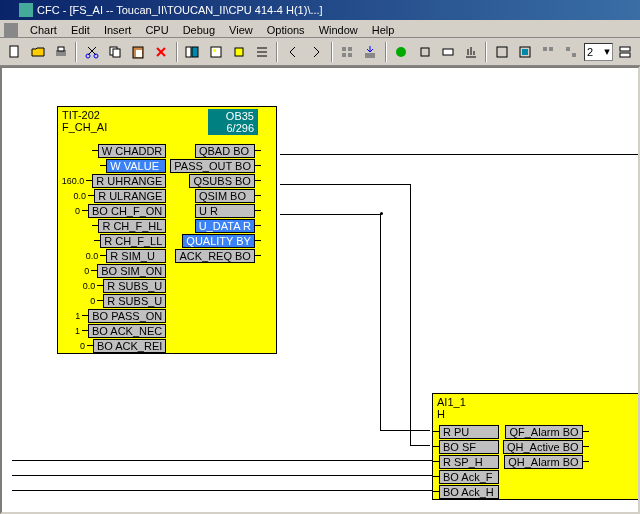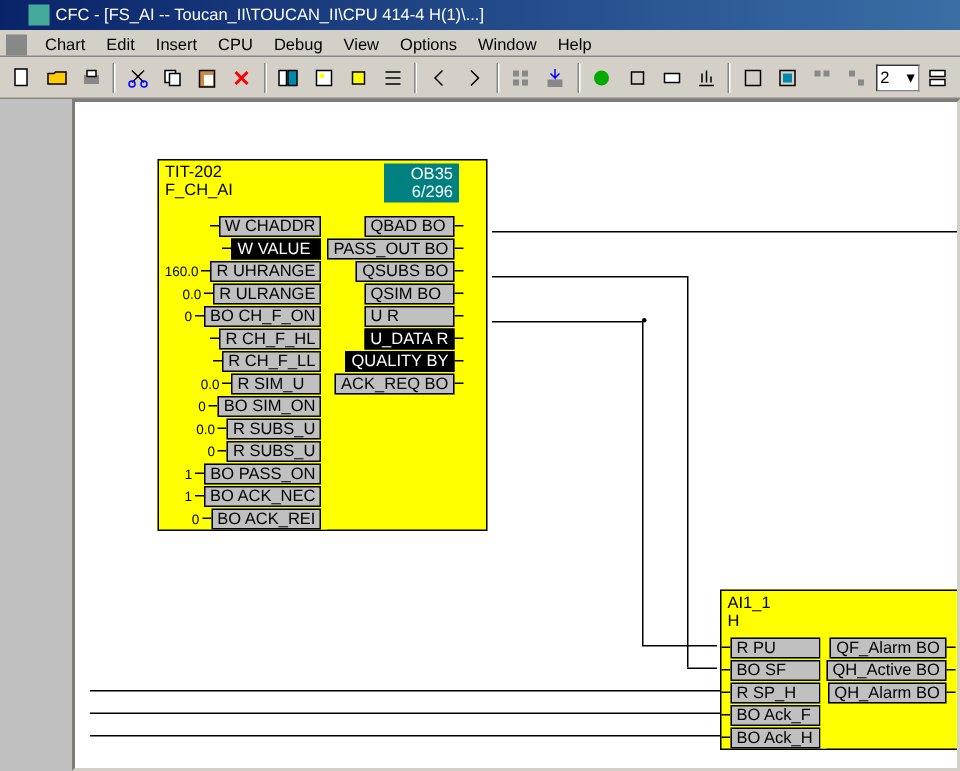--- a/index.html
+++ b/index.html
@@ -8,29 +8,29 @@
 .titlebar-icon { width: 14px; height: 14px; background: #4a9; display: inline-block; }
 .titlebar-text { flex: 1; font-size: 11px; white-space: nowrap; overflow: hidden; }
 .menubar { background: #d4d0c8; height: 18px; display: flex; align-items: flex-end; padding: 0 4px; gap: 2px; border-bottom: 1px solid #888; }
 .menubar span { padding: 1px 6px; cursor: default; }
 .menu-icon { width: 14px; height: 14px; background: #888; margin-right: 4px; }
 .toolbar { background: #d4d0c8; height: 28px; display: flex; align-items: center; padding: 2px 4px; gap: 2px; border-bottom: 1px solid #888; }
 .tbtn { width: 22px; height: 22px; border: 1px solid #d4d0c8; display: flex; align-items: center; justify-content: center; background: #d4d0c8; }
 .tbtn svg { width: 14px; height: 14px; }
 .tsep { width: 2px; height: 20px; border-left: 1px solid #888; border-right: 1px solid #fff; margin: 0 2px; }
 .tcombo { width: 30px; height: 18px; background: #fff; border: 1px inset #888; font-size: 10px; padding: 0 2px; display: flex; align-items: center; justify-content: space-between; }
-.workspace { background: #fff; height: 448px; position: relative; border: 2px inset #d4d0c8; overflow: hidden; margin-left: 48px; }
+.workspace { background: #fff; height: 448px; position: relative; border: 2px inset #d4d0c8; overflow: hidden; }
 .block { position: absolute; background: #ffff00; border: 1px solid #000; }
 .block-header { padding: 2px 4px; font-size: 10px; color: #000; position: relative; min-height: 28px; }
 .block-header .hbox { position: absolute; right: 18px; top: 2px; background: #008080; color: #fff; font-size: 9px; padding: 1px 4px; text-align: right; min-width: 50px; }
 .block-body { display: flex; }
 .pins { display: flex; flex-direction: column; }
 .pin { display: flex; align-items: center; height: 15px; font-size: 9px; }
 .pin-label { background: #c0c0c0; border: 1px solid #000; padding: 0 3px; height: 14px; line-height: 12px; min-width: 60px; white-space: nowrap; overflow: hidden; }
-.pin-label.sel { background: #000000; color: #fff; }
+.pin-label.sel { background: #3b82f6; color: #fff; }
 .pin-val { font-size: 9px; color: #000; min-width: 24px; text-align: right; padding-right: 2px; }
 .pin-stub { width: 6px; height: 1px; background: #000; }
 .pins-left .pin { flex-direction: row; justify-content: flex-end; }
 .pins-left .pin-val { order: -1; }
 .pins-right .pin { flex-direction: row-reverse; }
 .yellow-gap { width: 4px; background: #ffff00; }
 .wire { position: absolute; background: #000; }
 .block-icon { position: absolute; right: 4px; top: 4px; width: 18px; height: 14px; background: #c0c0c0; border: 1px solid #000; }
 </style>
 </head>

